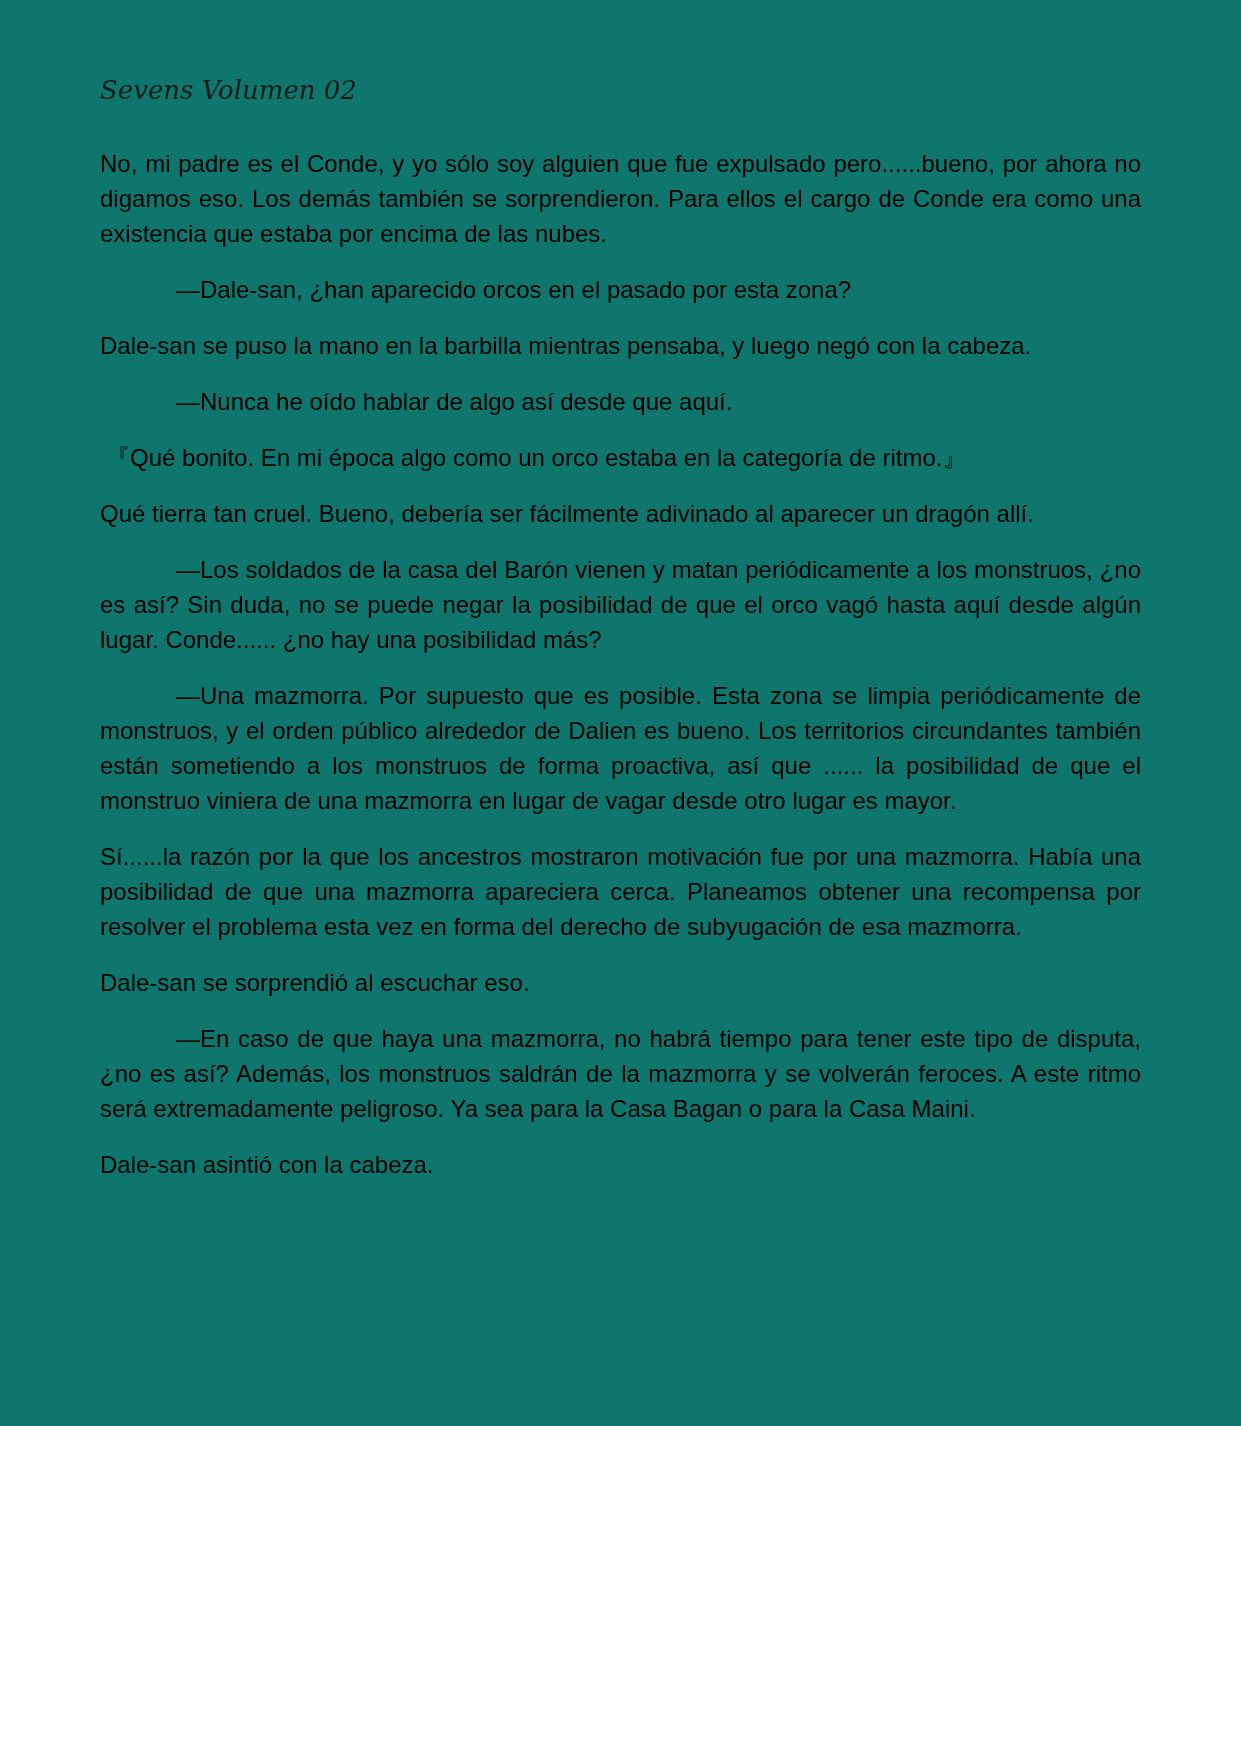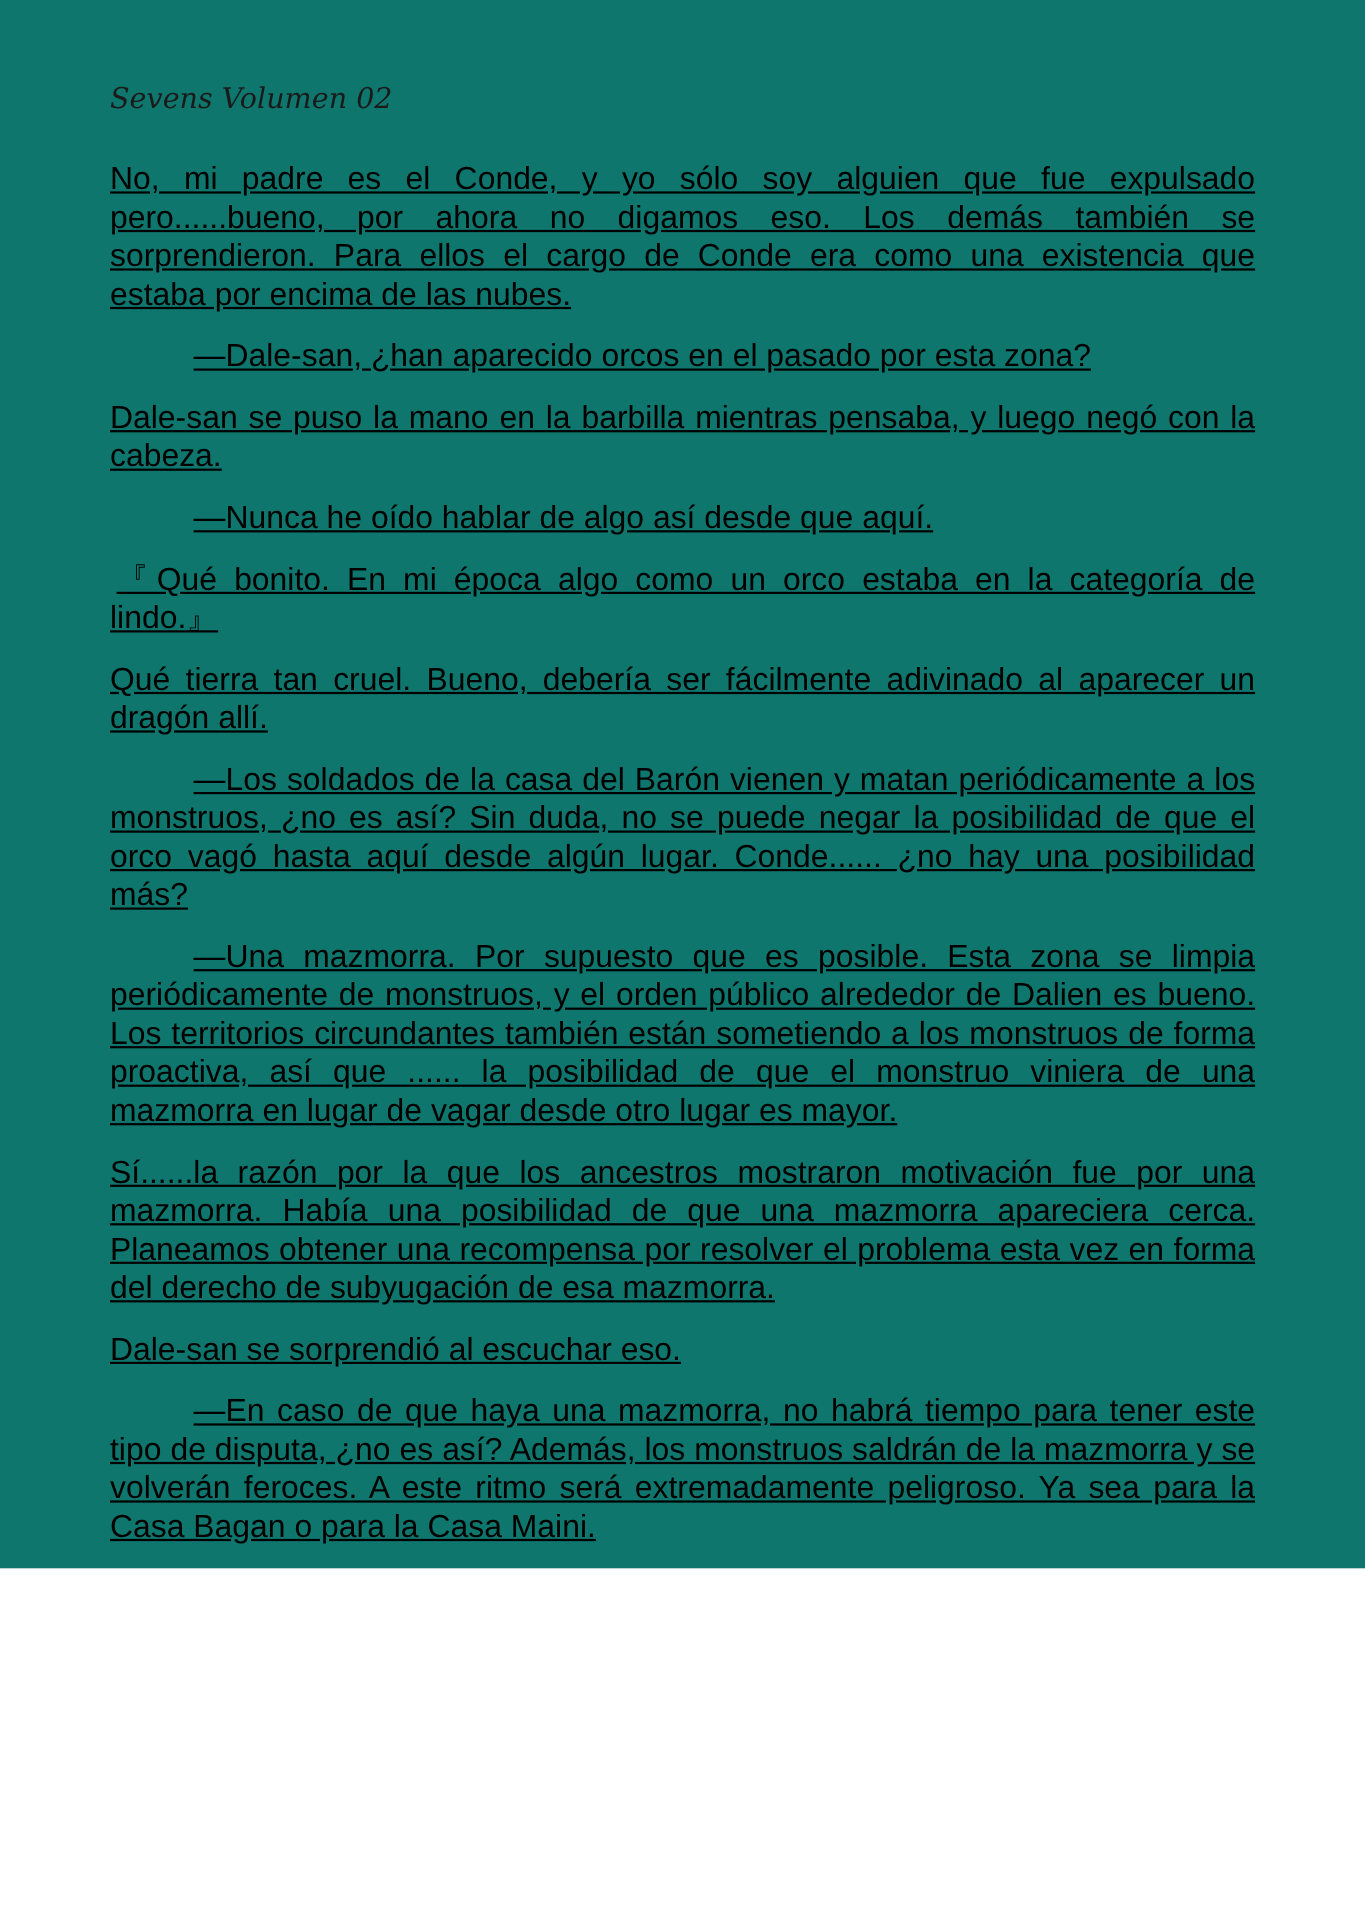--- a/index.html
+++ b/index.html
@@ -29,25 +29,24 @@
     color: #1a1a1a;
   }
   .content {
     position: absolute;
     left: 100px;
     top: 146px;
     width: 1041px;
   }
   .content p {
     margin: 0 0 21px 0;
-    font-size: 29px;
+    font-size: 24px;
     line-height: 35px;
     text-align: justify;
     color: #000000;
-    text-decoration: underline;
   }
   .content p.dialogue {
     text-indent: 76px;
   }
   .content p.quote {
     text-indent: 6px;
   }
   .content p:last-child {
     margin-bottom: 0;
   }
@@ -89,21 +88,21 @@
 
   <div class="header">
     <span>Sevens Volumen 02</span>
   </div>
 
   <div class="content">
       <p class="normal">No, mi padre es el Conde, y yo sólo soy alguien que fue expulsado pero......bueno, por ahora no digamos eso. Los demás también se sorprendieron. Para ellos el cargo de Conde era como una existencia que estaba por encima de las nubes.</p>
       <p class="dialogue">—Dale-san, ¿han aparecido orcos en el pasado por esta zona?</p>
       <p class="normal">Dale-san se puso la mano en la barbilla mientras pensaba, y luego negó con la cabeza.</p>
       <p class="dialogue">—Nunca he oído hablar de algo así desde que aquí.</p>
-      <p class="quote">『Qué bonito. En mi época algo como un orco estaba en la categoría de lindo.』</p>
+      <p class="quote">『Qué bonito. En mi época algo como un orco estaba en la categoría de ritmo.』</p>
       <p class="normal">Qué tierra tan cruel. Bueno, debería ser fácilmente adivinado al aparecer un dragón allí.</p>
       <p class="dialogue">—Los soldados de la casa del Barón vienen y matan periódicamente a los monstruos, ¿no es así? Sin duda, no se puede negar la posibilidad de que el orco vagó hasta aquí desde algún lugar. Conde...... ¿no hay una posibilidad más?</p>
       <p class="dialogue">—Una mazmorra. Por supuesto que es posible. Esta zona se limpia periódicamente de monstruos, y el orden público alrededor de Dalien es bueno. Los territorios circundantes también están sometiendo a los monstruos de forma proactiva, así que ...... la posibilidad de que el monstruo viniera de una mazmorra en lugar de vagar desde otro lugar es mayor.</p>
       <p class="normal">Sí......la razón por la que los ancestros mostraron motivación fue por una mazmorra. Había una posibilidad de que una mazmorra apareciera cerca. Planeamos obtener una recompensa por resolver el problema esta vez en forma del derecho de subyugación de esa mazmorra.</p>
       <p class="normal">Dale-san se sorprendió al escuchar eso.</p>
       <p class="dialogue">—En caso de que haya una mazmorra, no habrá tiempo para tener este tipo de disputa, ¿no es así? Además, los monstruos saldrán de la mazmorra y se volverán feroces. A este ritmo será extremadamente peligroso. Ya sea para la Casa Bagan o para la Casa Maini.</p>
       <p class="normal">Dale-san asintió con la cabeza.</p>
     </div>
 
   <div class="footer-rule">

